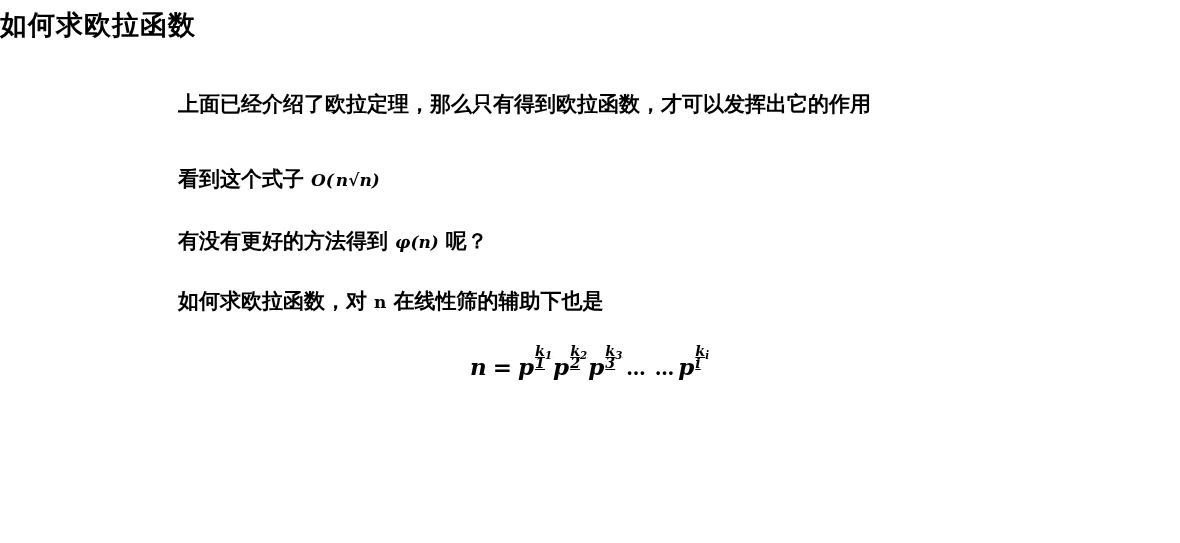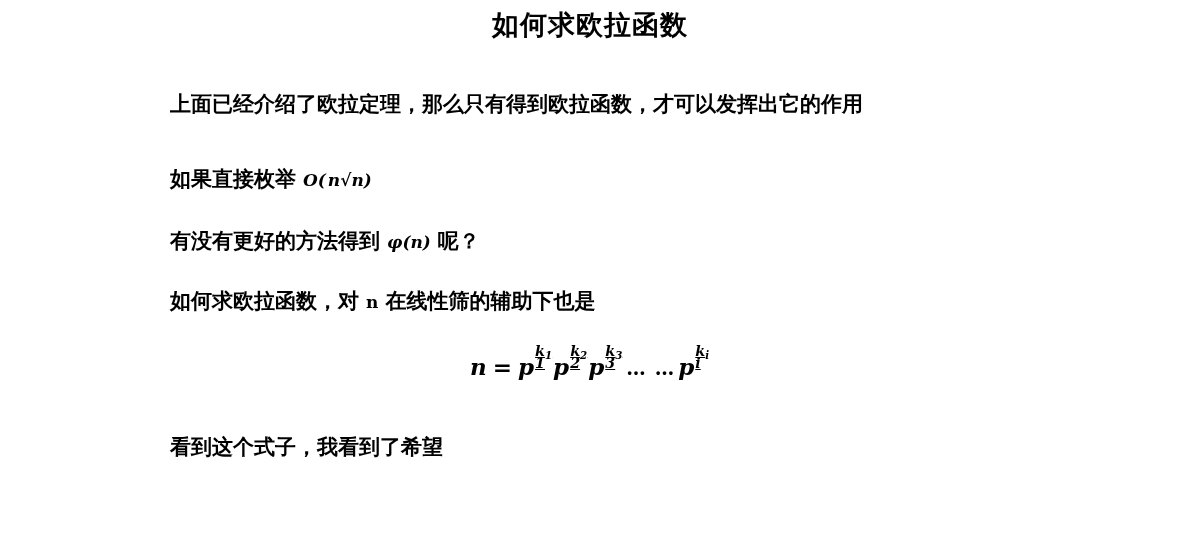--- a/index.html
+++ b/index.html
@@ -15,36 +15,36 @@
     overflow: hidden;
     position: relative;
   }
   .page {
     width: 1180px;
     height: 543px;
     position: relative;
     box-sizing: border-box;
   }
   .title {
-    text-align: center;
     font-size: 27px;
     font-weight: bold;
     letter-spacing: 1px;
     margin: 8px 0 0 0;
     line-height: 1.3;
   }
   .body-block {
     margin-left: 170px;
     margin-right: 60px;
   }
   .para {
     font-size: 21px;
     font-weight: bold;
     line-height: 1.35;
     white-space: nowrap;
+    margin-left: 8px;
   }
   .p1 { margin-top: 47px; }
   .p2 { margin-top: 47px; }
   .p3 { margin-top: 47px; }
   .p4 { margin-top: 33px; }
   .p5 { margin-top: 32px; }
   .p6 { margin-top: 52px; }
 
   .math {
     font-family: "DejaVu Serif", "Liberation Serif", serif;
@@ -129,37 +129,34 @@
 
 <div class="page">
 
   <h1 class="title">如何求欧拉函数</h1>
 
   <div class="body-block">
 
     <p class="para p1">上面已经介绍了欧拉定理，那么只有得到欧拉函数，才可以发挥出它的作用</p>
 
     <p class="para p2">
-      <span>如果直接枚举</span><span class="space-sm"></span><span class="math"><span class="fn">O</span>(<span class="sqrt-wrap">n√n</span>)</span>
+      <span>看到这个式子</span><span class="space-sm"></span><span class="math"><span class="fn">O</span>(<span class="sqrt-wrap">n√n</span>)</span>
     </p>
 
 
     <p class="para p4">
       <span>有没有更好的方法得到</span><span class="space-sm"></span><span class="math">φ(n)</span><span class="space-sm"></span><span>呢？</span>
     </p>
 
     <p class="para p5">
       <span>如何求欧拉函数，对</span><span class="space-sm"></span><span class="math roman">n</span><span class="space-sm"></span><span>在线性筛的辅助下也是</span>
     </p>
 
   </div>
 
   <div class="formula-line">
     <span class="formula">
       <span>n</span><span class="eq">=</span><span class="pk"><span class="base">p</span><span class="subsup"><span class="up">k<sub>1</sub></span><span class="dn">1</span></span></span><span class="pk"><span class="base">p</span><span class="subsup"><span class="up">k<sub>2</sub></span><span class="dn">2</span></span></span><span class="pk"><span class="base">p</span><span class="subsup"><span class="up">k<sub>3</sub></span><span class="dn">3</span></span></span><span class="dots">… …</span><span class="pk"><span class="base">p</span><span class="subsup"><span class="up">k<sub>i</sub></span><span class="dn">i</span></span></span>
     </span>
   </div>
 
-  <div class="body-block">
-    <p class="para p6">看到这个式子，我看到了希望</p>
-  </div>
 
 </div>
 
 </body></html>

